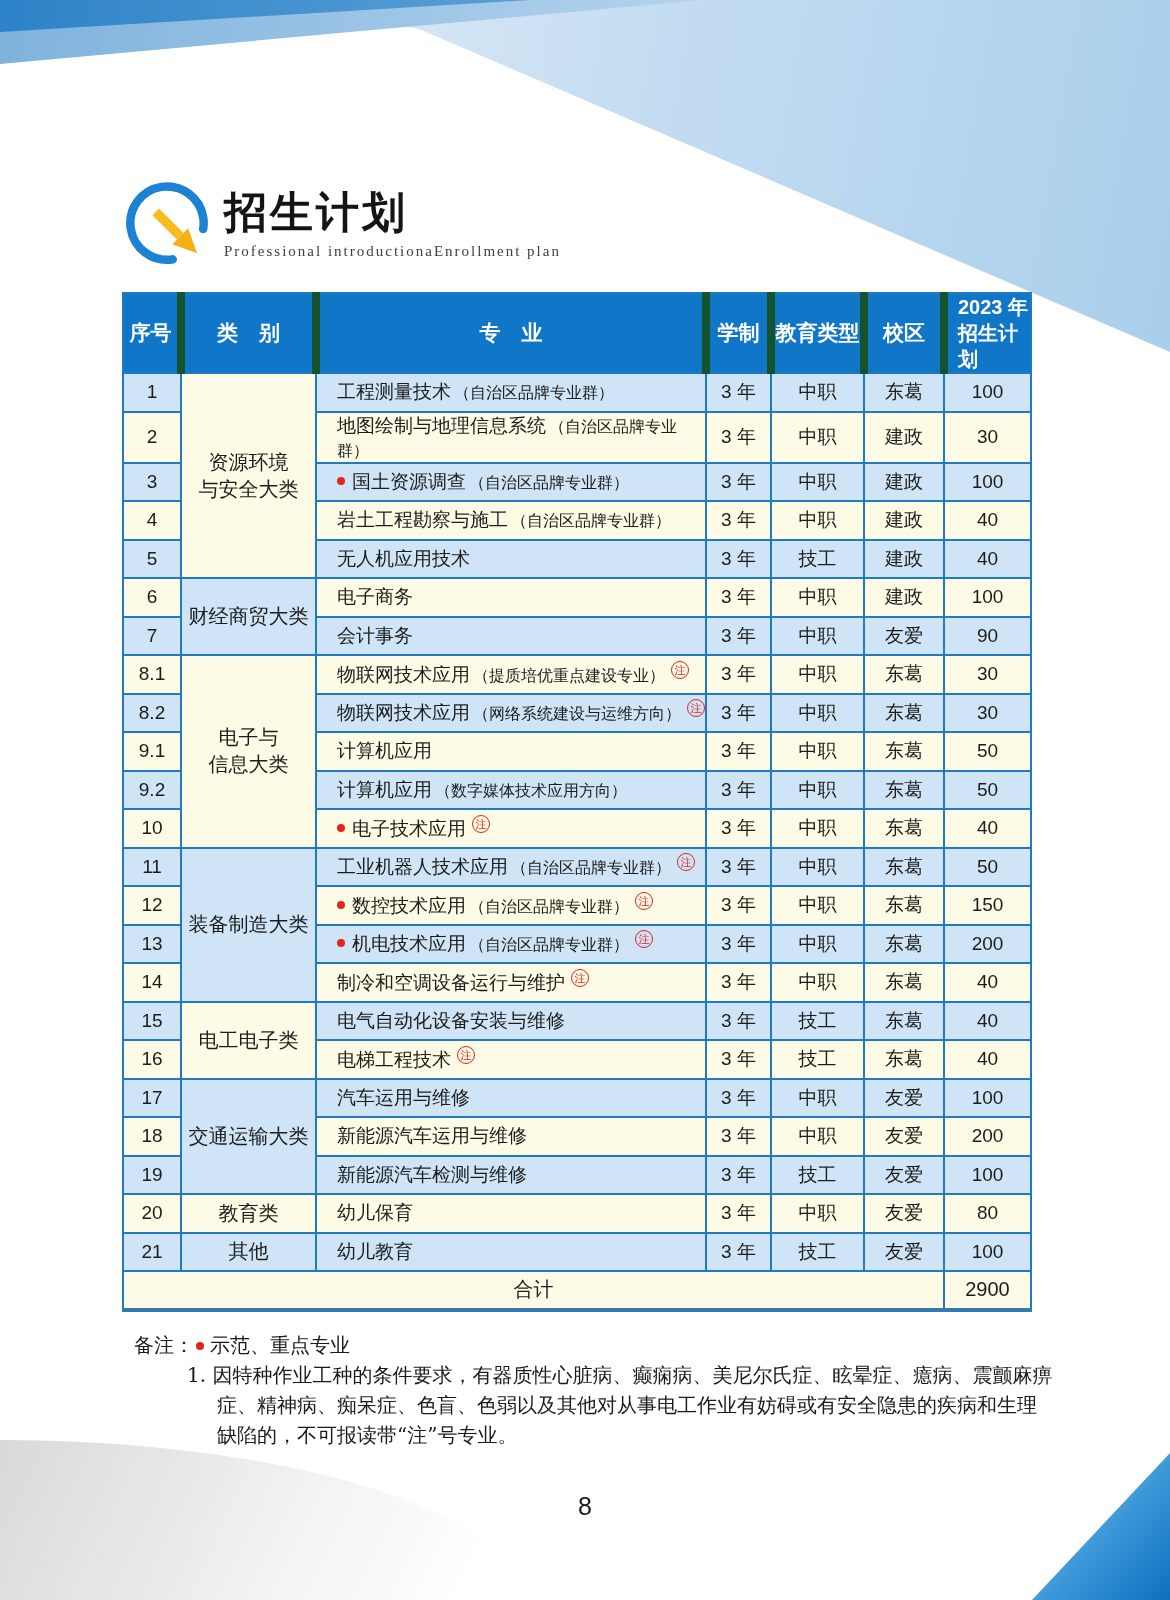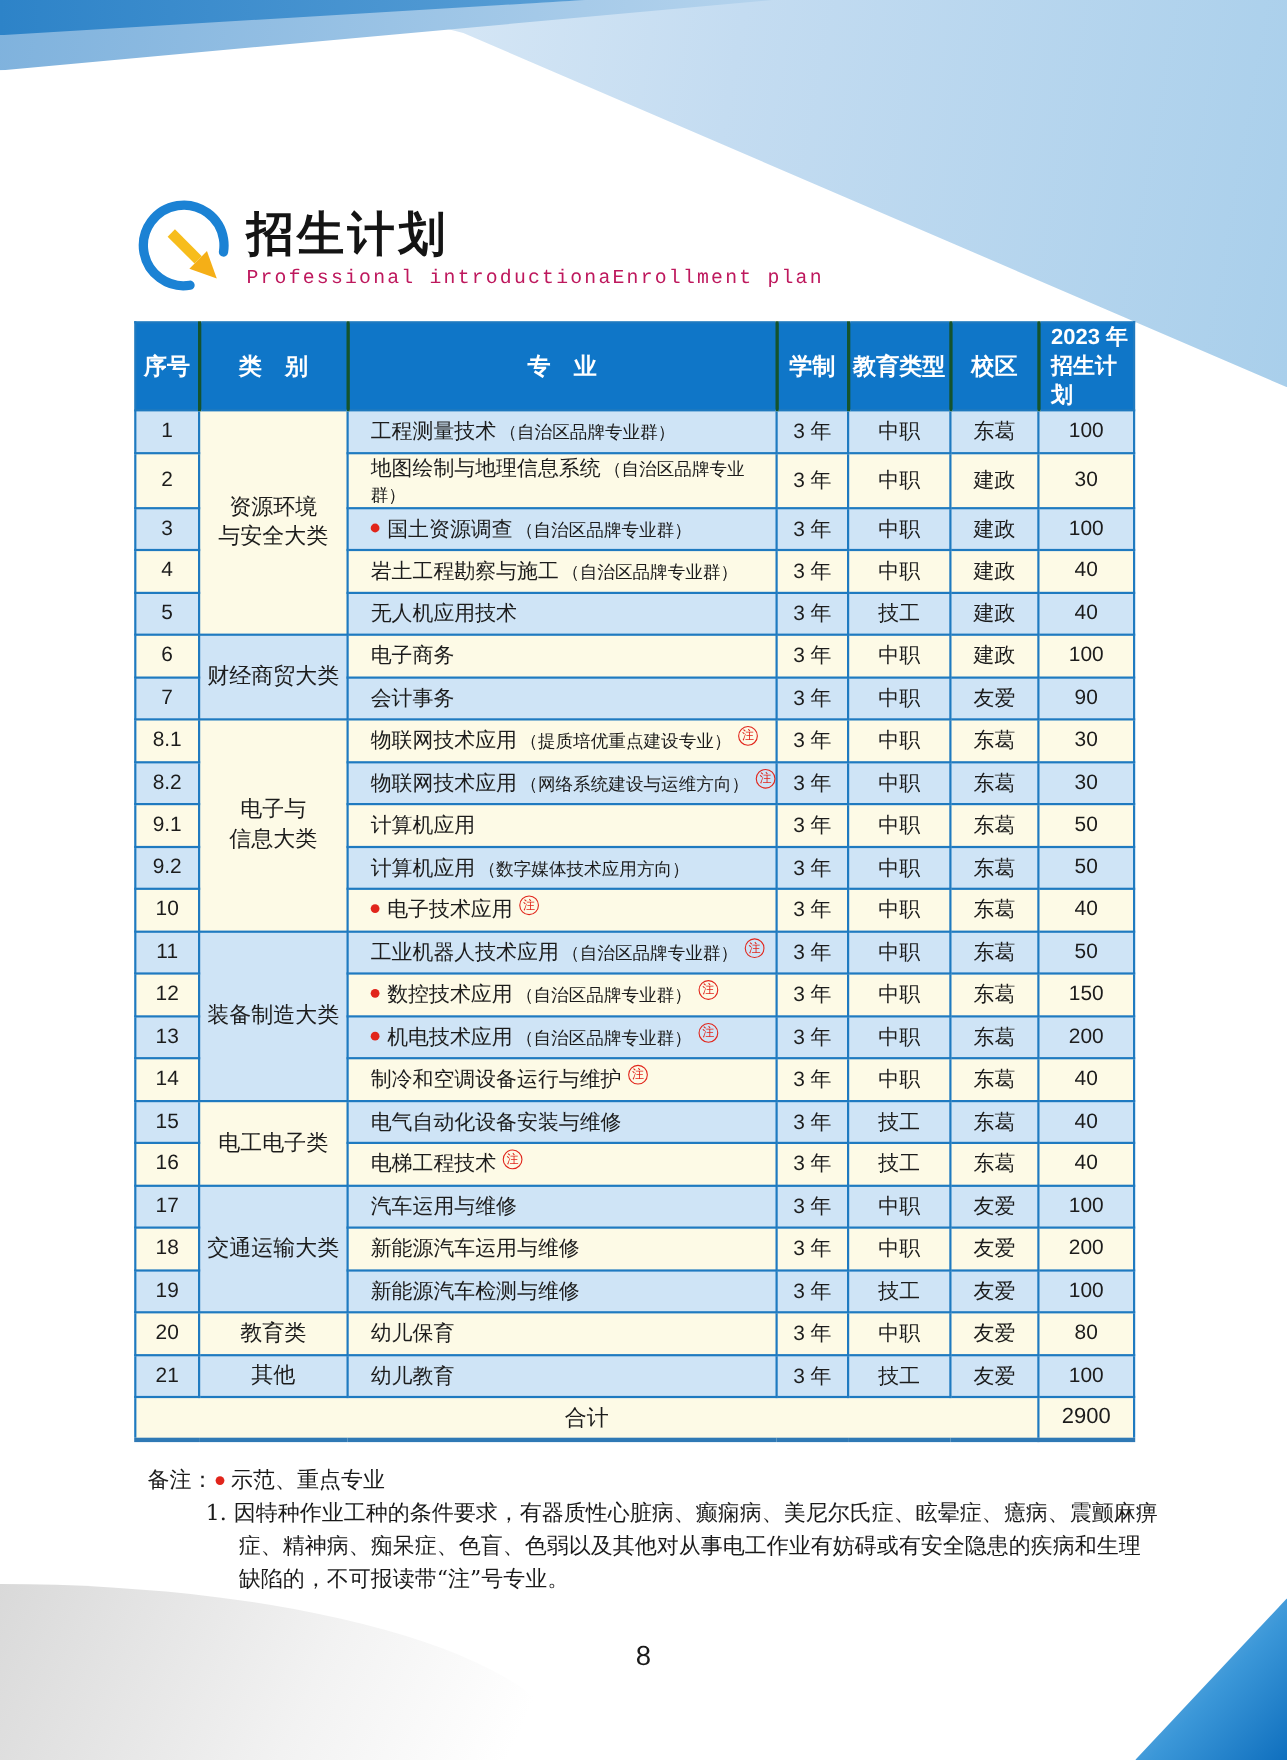--- a/index.html
+++ b/index.html
@@ -39,34 +39,34 @@
   }
 
   
   .logo { position:absolute; left:120px; top:178px; width:94px; height:94px; }
   .page-title {
     position:absolute; left:224px; top:184px;
     font-size:43px; font-weight:bold; color:#141414; letter-spacing:3px;
   }
   .page-subtitle {
     position:absolute; left:224px; top:243px;
-    font-family:Liberation Mono, monospace;
-    font-size:18px; color:#be185d; letter-spacing:2px;
+    font-family:Liberation Serif, serif;
+    font-size:15px; color:#404040; letter-spacing:2px;
   }
 
   
   table.plan-table {
     position:absolute; left:122px; top:292px; width:908px;
     border-collapse:collapse; table-layout:fixed;
     border:2px solid #1f7ac0; border-bottom:4px solid #2f79b5;
   }
   .plan-table thead tr { height:76px; }
   .plan-table th {
     background:#0f76c8; color:#ffffff; font-weight:bold; font-size:21px;
-    border-left:3px solid #14532d; vertical-align:middle; text-align:center;
+    border-left:8px solid #14532d; vertical-align:middle; text-align:center;
   }
   .plan-table th:first-child { border-left:none; }
   .plan-table th.col-plan-h {
     white-space:pre-line; line-height:1.3; font-size:20px;
     text-align:left; padding-left:10px;
   }
   .plan-table tbody tr { height:38.5px; }
   .plan-table td {
     border:2px solid #1f7ac0; text-align:center;
     font-size:19px; color:#1c1c1c; vertical-align:middle;

